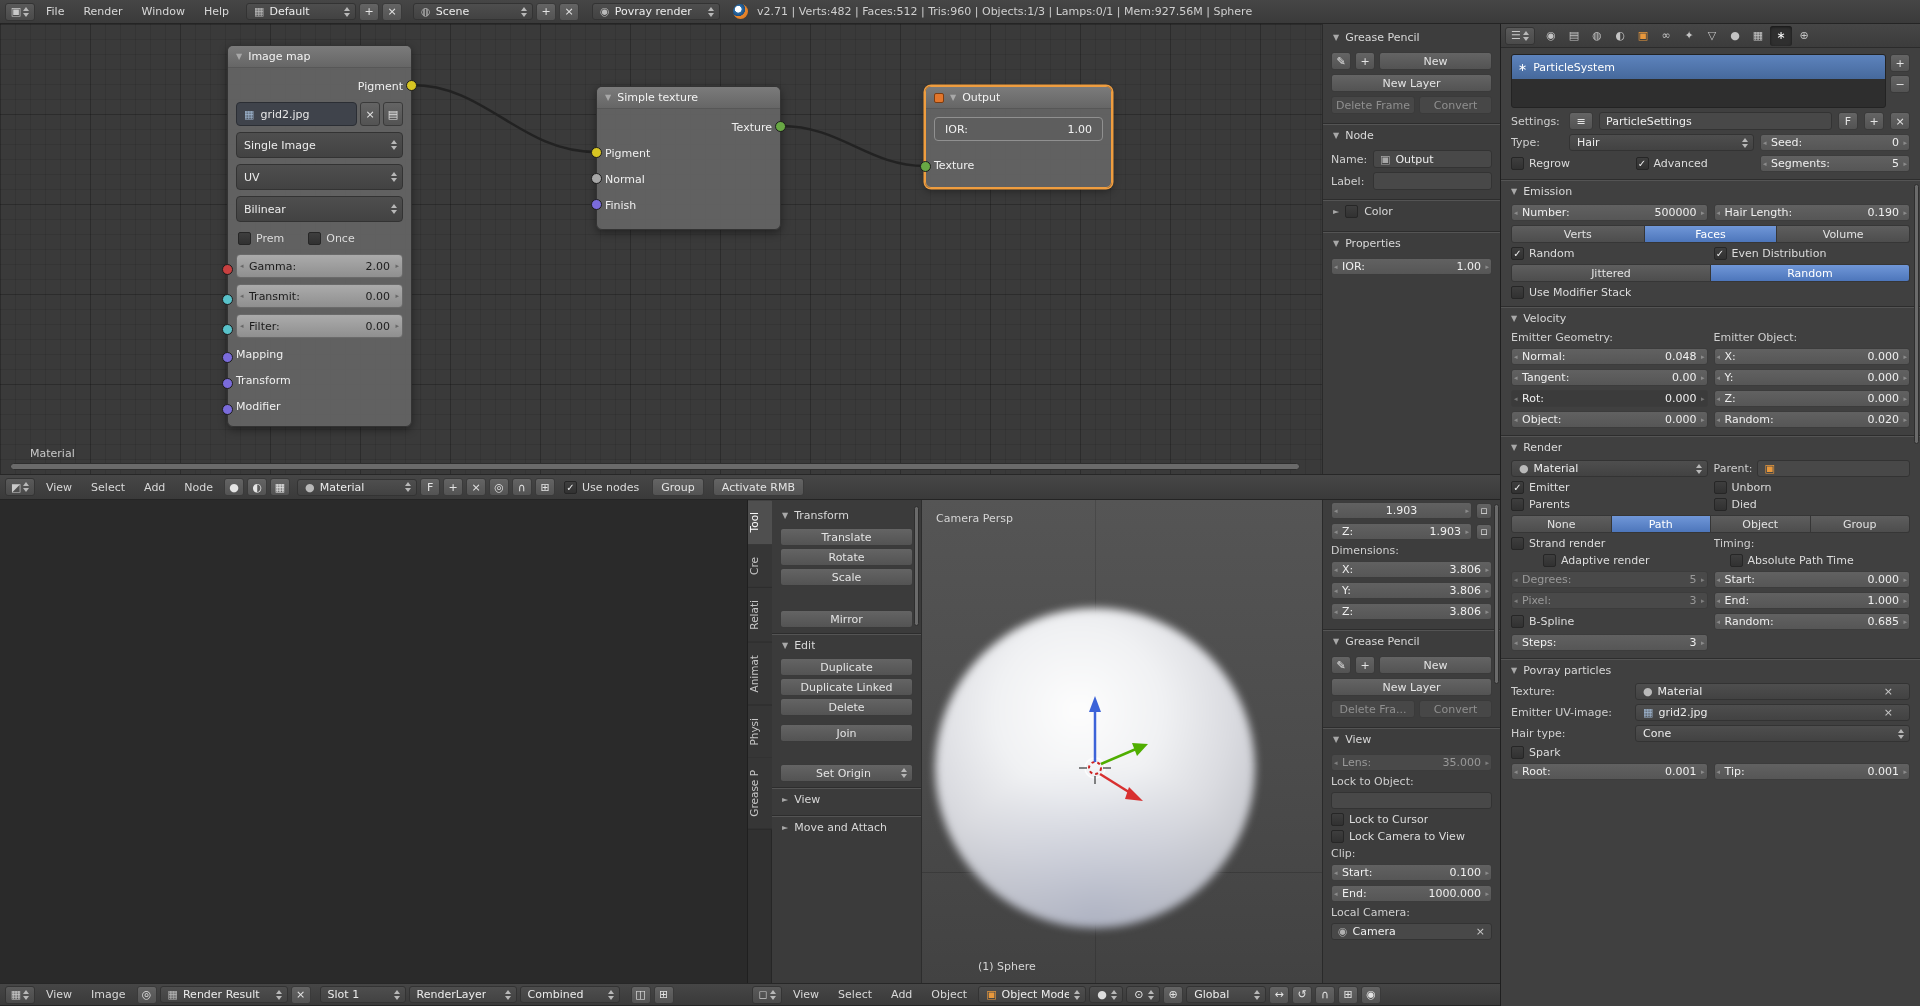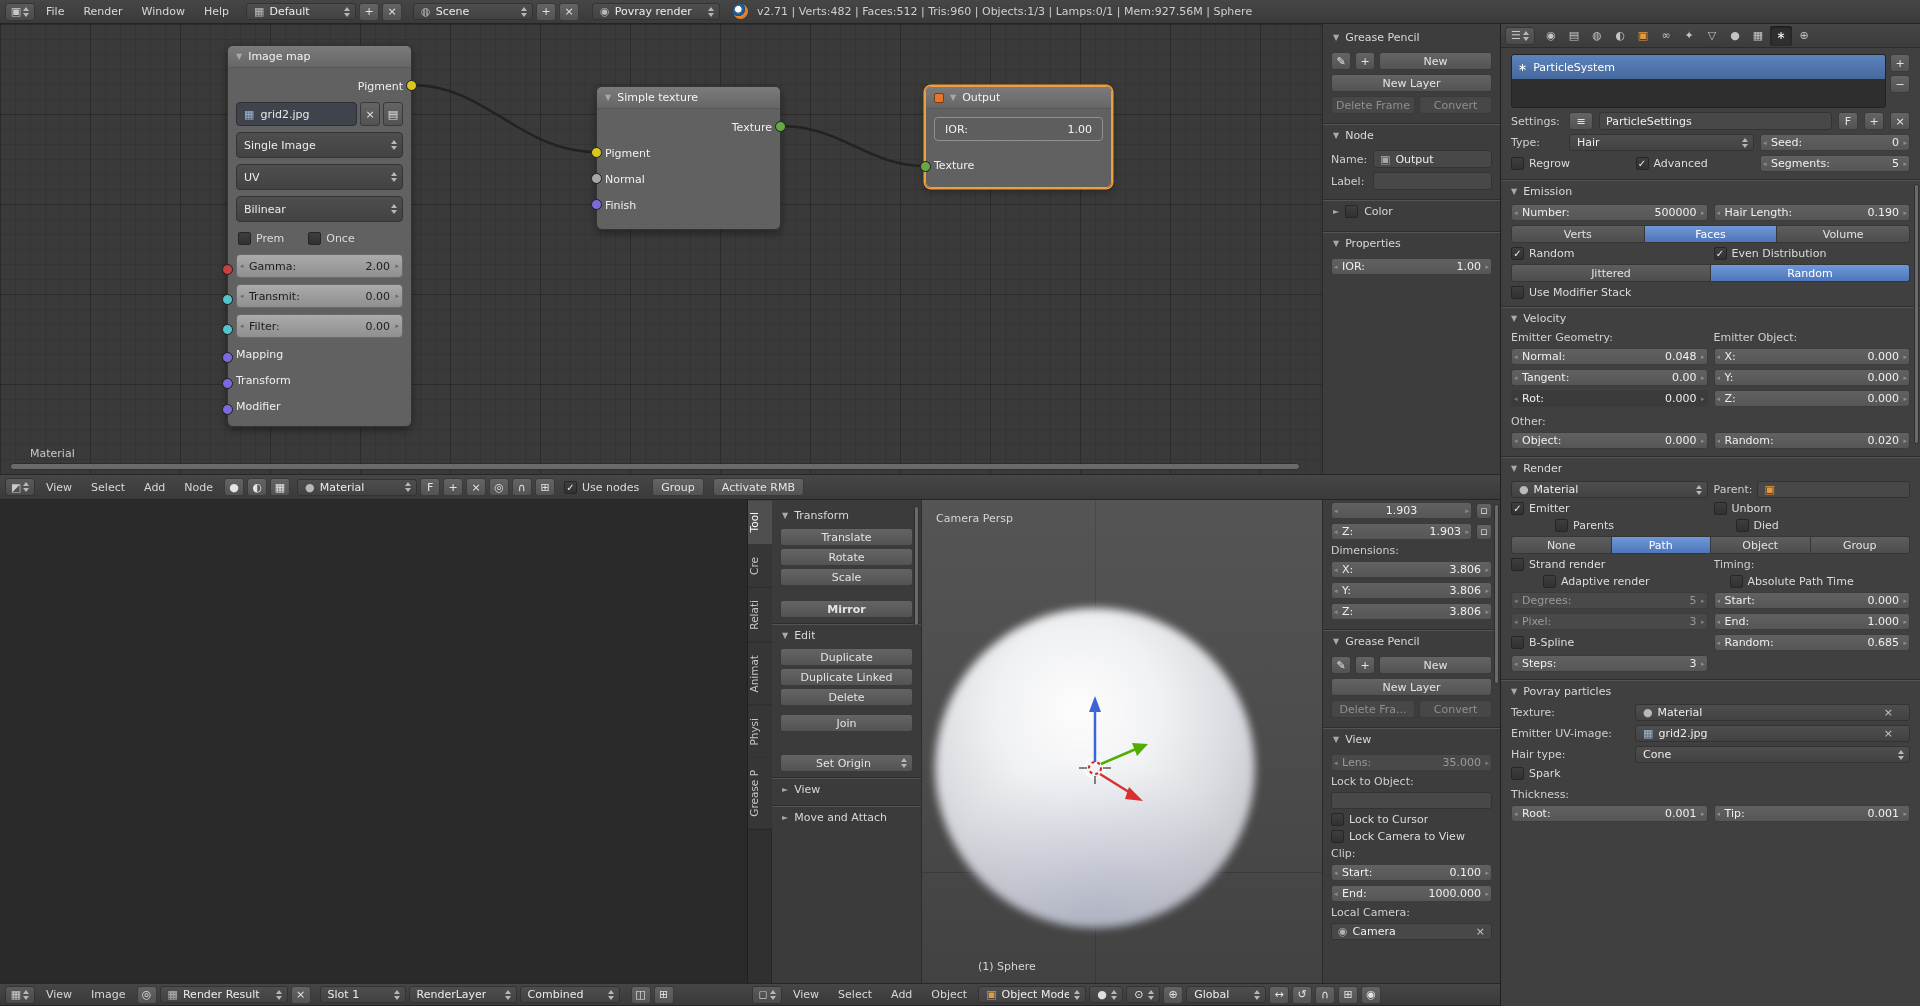--- a/index.html
+++ b/index.html
@@ -427,21 +427,21 @@
     </div>
 
     <div class="toolpanel">
       <div class="ph first">
           <span class="tri">▼</span>
           <span class="nw">Transform</span>
         </div>
       <div class="btn tp-btn">Translate</div>
       <div class="btn tp-btn">Rotate</div>
       <div class="btn tp-btn">Scale</div>
-      <div class="btn tp-btn" style="margin-top:14px;font-weight:bold;">Mirror</div>
+      <div class="btn tp-btn" style="margin-top:24px;">Mirror</div>
       <div class="ph">
           <span class="tri">▼</span>
           <span class="nw">Edit</span>
         </div>
       <div class="btn tp-btn">Duplicate</div>
       <div class="btn tp-btn">Duplicate Linked</div>
       <div class="btn tp-btn">Delete</div>
       <div class="btn tp-btn" style="margin-top:8px;">Join</div>
       <div class="btn tp-btn" style="margin-top:22px;position:relative;padding-right:14px;">
           <span>Set Origin</span>
@@ -790,23 +790,20 @@
             <span class="fv">0.000</span>
           </div>
         </div>
       <div class="half">
           <div class="f">
             <span>Z:</span>
             <span class="fv">0.000</span>
           </div>
         </div>
     </div>
-    <div class="prow" style="padding-top:6px;">
-        <span class="lbl">Other:</span>
-      </div>
     <div class="prow">
       <div class="half">
           <div class="f">
             <span>Object:</span>
             <span class="fv">0.000</span>
           </div>
         </div>
       <div class="half">
           <div class="f">
             <span>Random:</span>
@@ -838,21 +835,21 @@
       <span class="chk" style="flex:1;">
           <span class="box">✓</span>
           <span>Emitter</span>
         </span>
       <span class="chk" style="flex:1;">
           <span class="box"></span>
           <span>Unborn</span>
         </span>
     </div>
     <div class="prow">
-      <span class="chk" style="flex:1;margin-left:44px;">
+      <span class="chk" style="flex:1;">
           <span class="box"></span>
           <span>Parents</span>
         </span>
       <span class="chk" style="flex:1;">
           <span class="box"></span>
           <span>Died</span>
         </span>
     </div>
     <div class="prow">
       <div class="seg">
@@ -956,23 +953,20 @@
           <span class="car"></span>
 
       </div>
     </div>
     <div class="prow">
         <span class="chk">
           <span class="box"></span>
           <span>Spark</span>
         </span>
       </div>
-    <div class="prow" style="padding-top:6px;">
-        <span class="lbl">Thickness:</span>
-      </div>
     <div class="prow">
       <div class="half">
           <div class="f">
             <span>Root:</span>
             <span class="fv">0.001</span>
           </div>
         </div>
       <div class="half">
           <div class="f">
             <span>Tip:</span>

